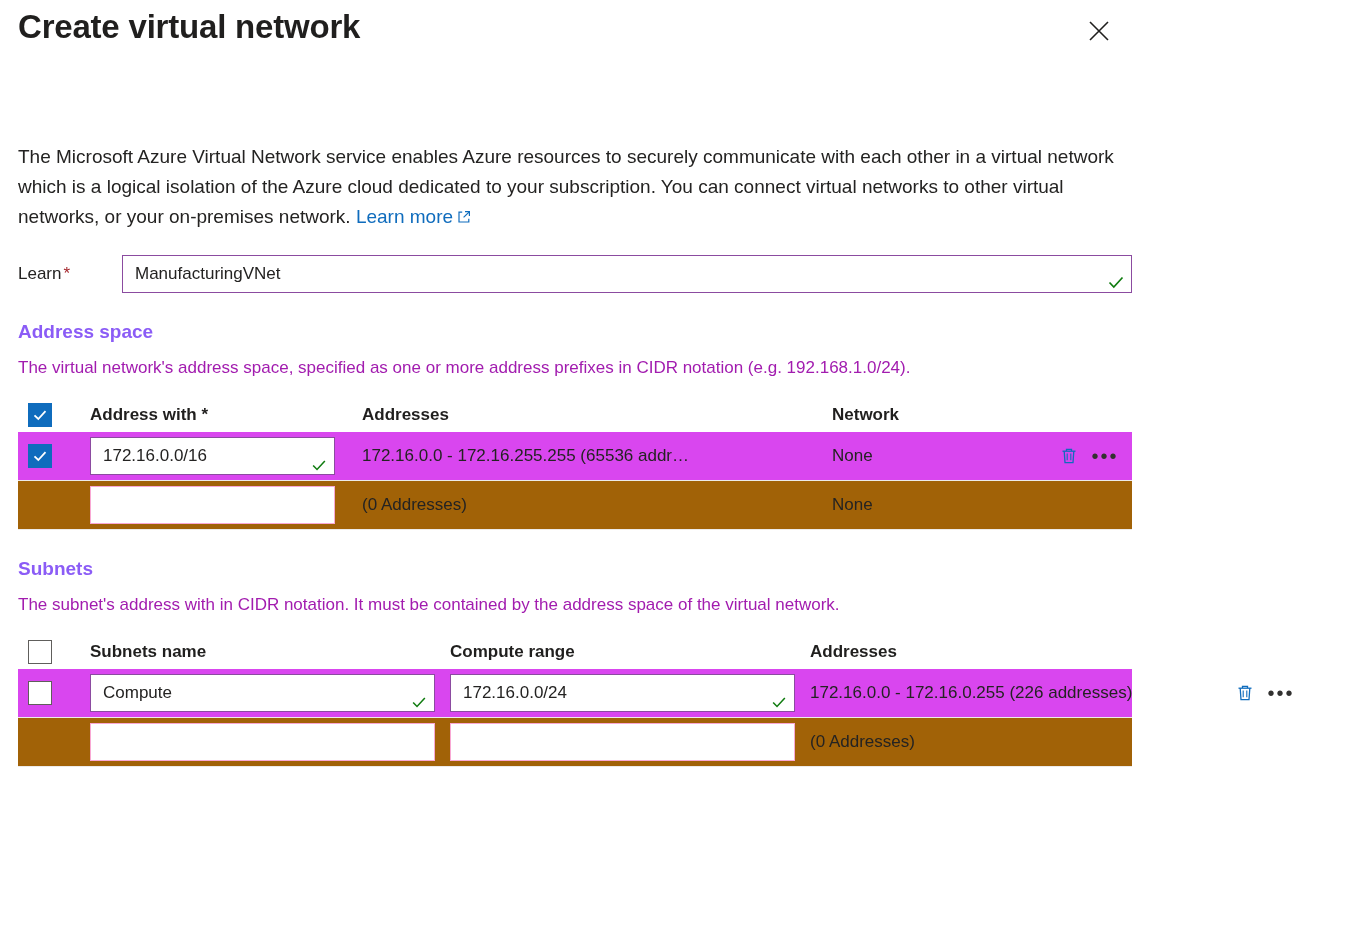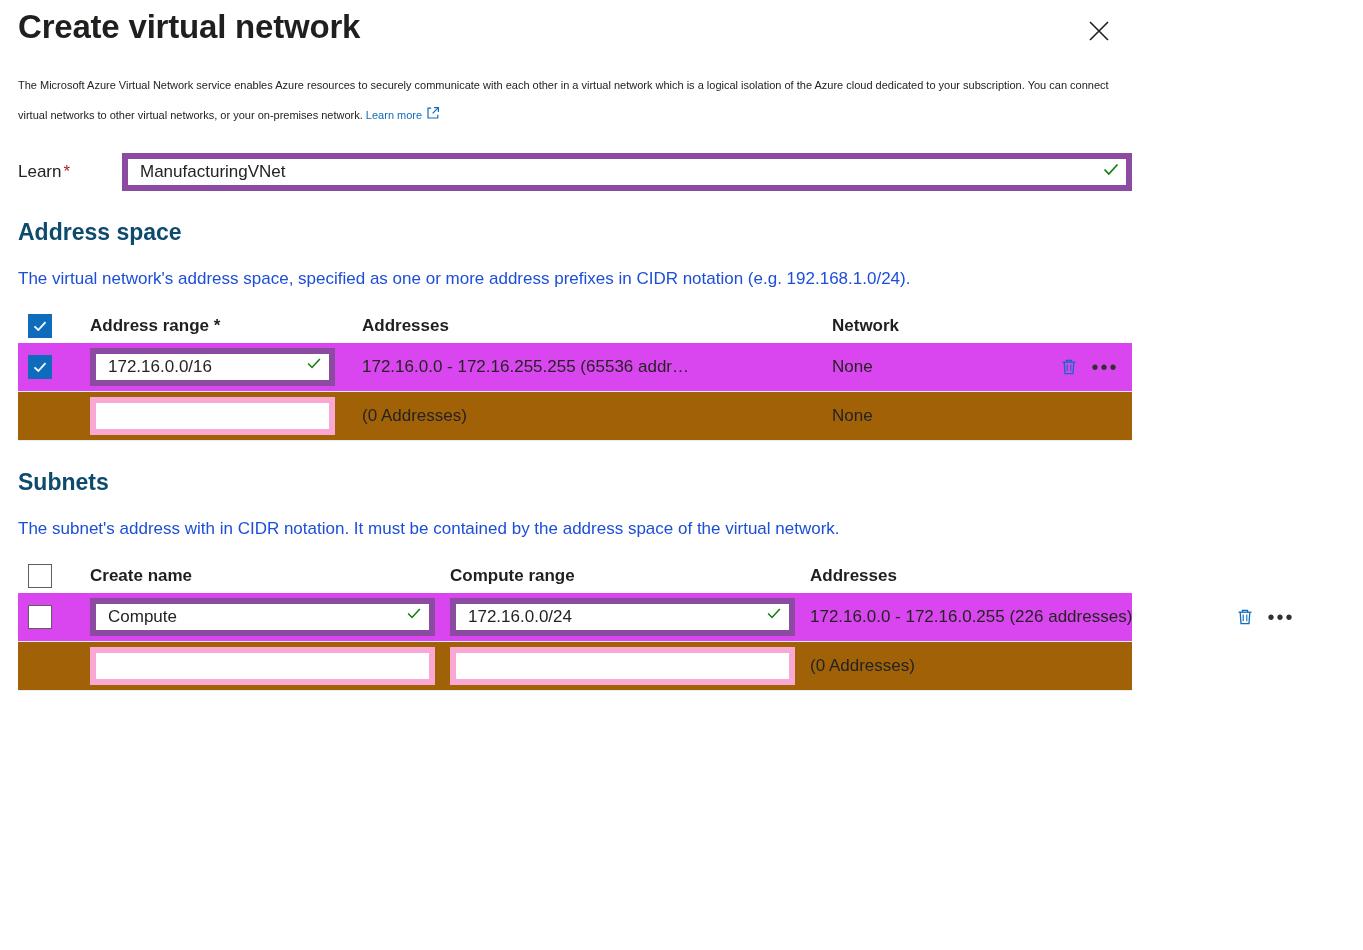--- a/index.html
+++ b/index.html
@@ -49,21 +49,22 @@
     cursor: pointer;
     padding: 0;
     display: flex;
     align-items: center;
     justify-content: center;
   }
   .close-btn svg { display: block; }
 
   
   .intro {
-    font-size: 11px;
+    margin-top: 72px;
+    font-size: 19px;
     line-height: 30px;
     color: #242322;
     max-width: 1320px;
   }
   .intro .learn-more {
     color: #0f6cbd;
     text-decoration: none;
     cursor: pointer;
     white-space: nowrap;
   }
@@ -87,24 +88,24 @@
   }
   .req-star {
     color: #a4262c;
     font-size: 17px;
     margin-left: 2px;
   }
   .text-field {
     position: relative;
     height: 38px;
     box-sizing: border-box;
-    border: 6px solid #f9a8d4;
+    border: 1px solid #f9a8d4;
     background: #ffffff;
     display: flex;
-    align-items: flex-start;
+    align-items: flex-end;
     gap: 36px;
   }
   .text-field.valid { border-color: #8b4ba0; }
   .text-field input {
     border: none;
     outline: none;
     background: transparent;
     font-family: "Liberation Sans", sans-serif;
     font-size: 17px;
     color: #242322;
@@ -120,29 +121,29 @@
     align-items: center;
     justify-content: center;
   }
   .name-field {
     flex: 1 1 auto;
     max-width: 1219px;
   }
 
   
   .section-title {
-    font-size: 23px;
+    font-size: 19px;
     font-weight: 600;
-    color: #0c4a6e;
+    color: #8b5cf6;
     margin-top: 28px;
   }
   .section-desc {
     font-size: 17px;
-    color: #1d4ed8;
-    margin-top: 23px;
+    color: #a21caf;
+    margin-top: 15px;
   }
 
   
   .grid {
     margin-top: 20px;
   }
   .grid-head {
     display: flex;
     align-items: center;
     height: 34px;
@@ -277,21 +278,21 @@
 
   <div class="grid">
     <div class="grid-head">
       <div class="cb-cell">
         <div class="checkbox checked">
           <svg width="16" height="16" viewBox="0 0 16 16" aria-hidden="true">
               <path d="M2.5 8.3 L6.3 12 L13.5 4.2" stroke="#ffffff" stroke-width="1.8" fill="none"></path>
             </svg>
         </div>
       </div>
-      <div class="as-c1 head-pad">Address range *</div>
+      <div class="as-c1 head-pad">Address with *</div>
       <div class="as-c2">Addresses</div>
       <div class="as-c3">Network</div>
     </div>
 
     <div class="grid-row filled">
       <div class="cb-cell">
         <div class="checkbox checked">
           <svg width="16" height="16" viewBox="0 0 16 16" aria-hidden="true">
               <path d="M2.5 8.3 L6.3 12 L13.5 4.2" stroke="#ffffff" stroke-width="1.8" fill="none"></path>
             </svg>
@@ -339,21 +340,21 @@
   <div class="section-title">Subnets</div>
   <div class="section-desc">The subnet's address with in CIDR notation. It must be contained by the address space of the virtual network.</div>
 
   <div class="grid">
     <div class="grid-head">
       <div class="cb-cell">
         <div class="checkbox">
           
         </div>
       </div>
-      <div class="sn-c1 head-pad">Create name</div>
+      <div class="sn-c1 head-pad">Subnets name</div>
       <div class="sn-c2">Compute range</div>
       <div class="sn-c3">Addresses</div>
     </div>
 
     <div class="grid-row filled">
       <div class="cb-cell">
         <div class="checkbox">
           
         </div>
       </div>

